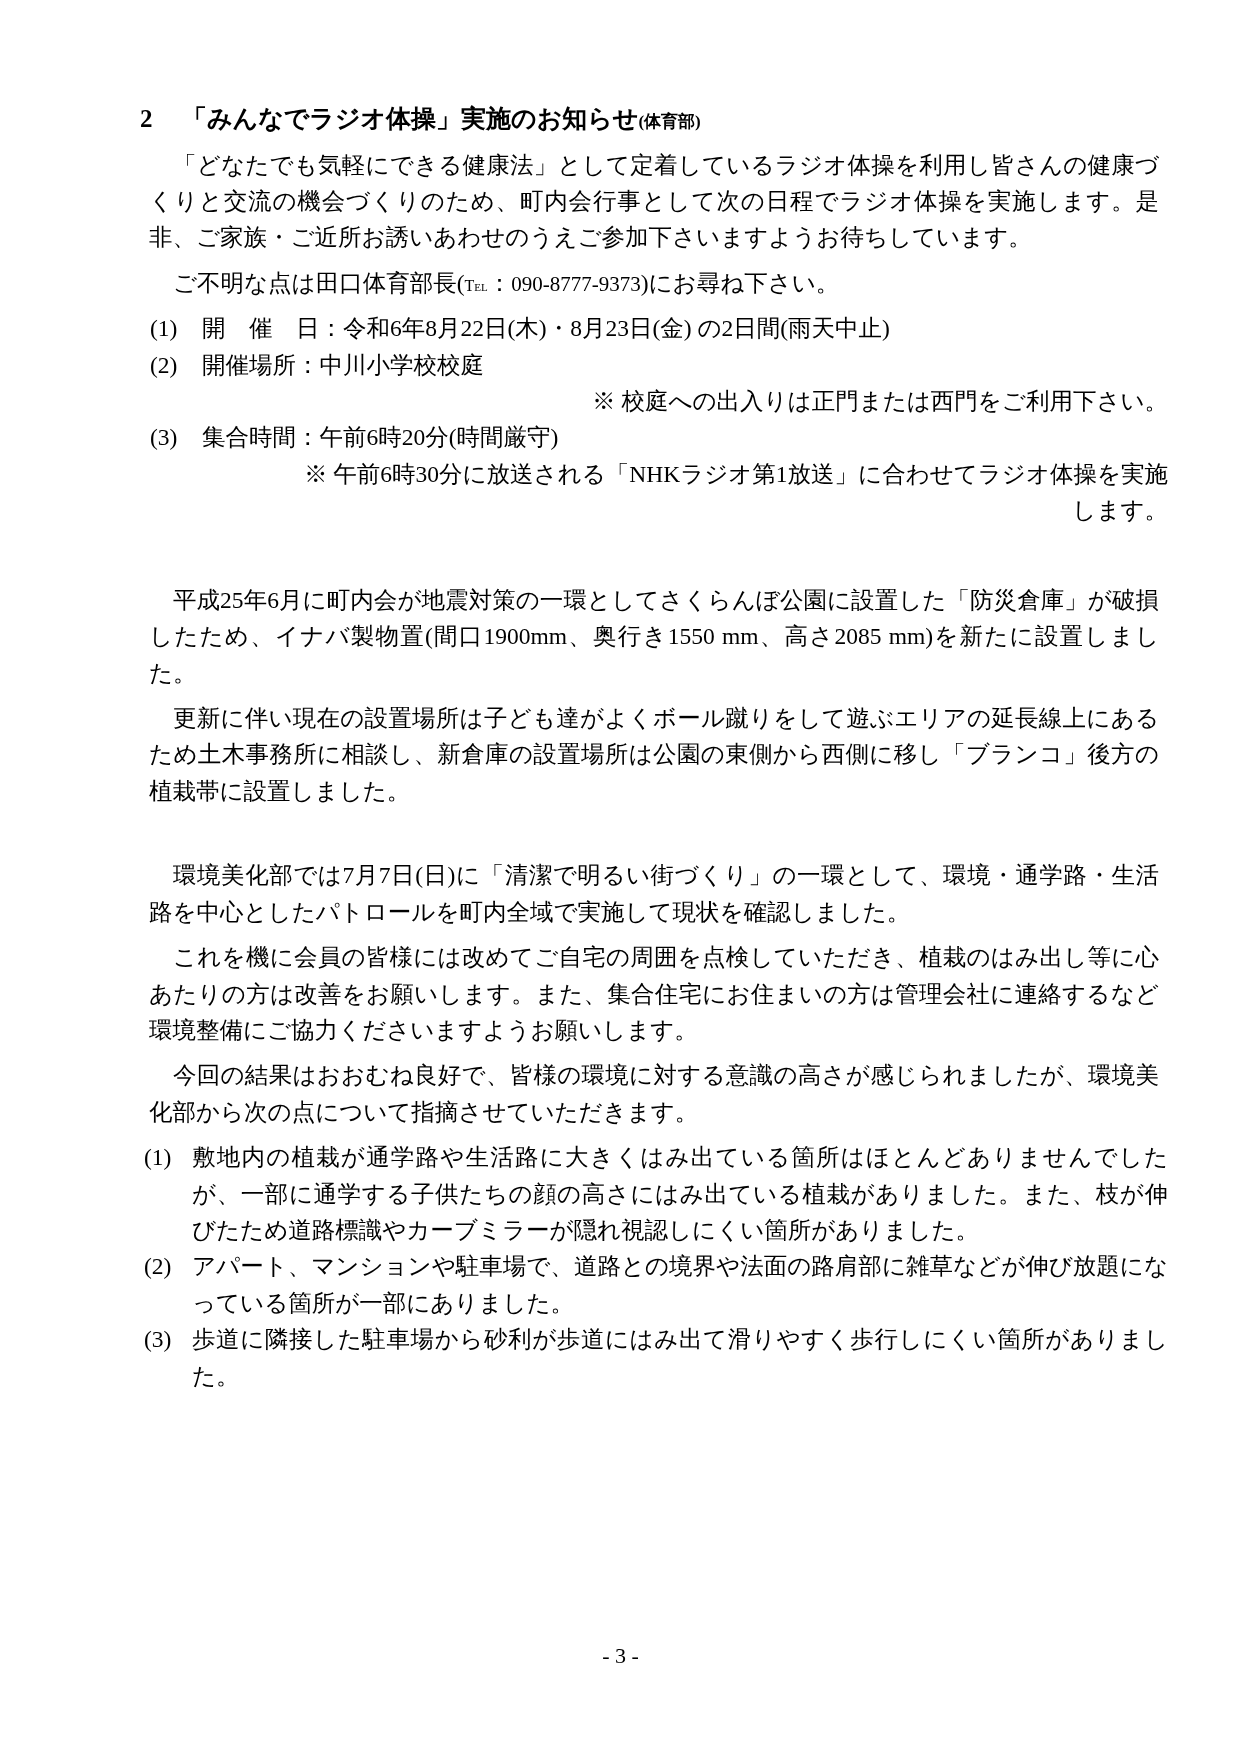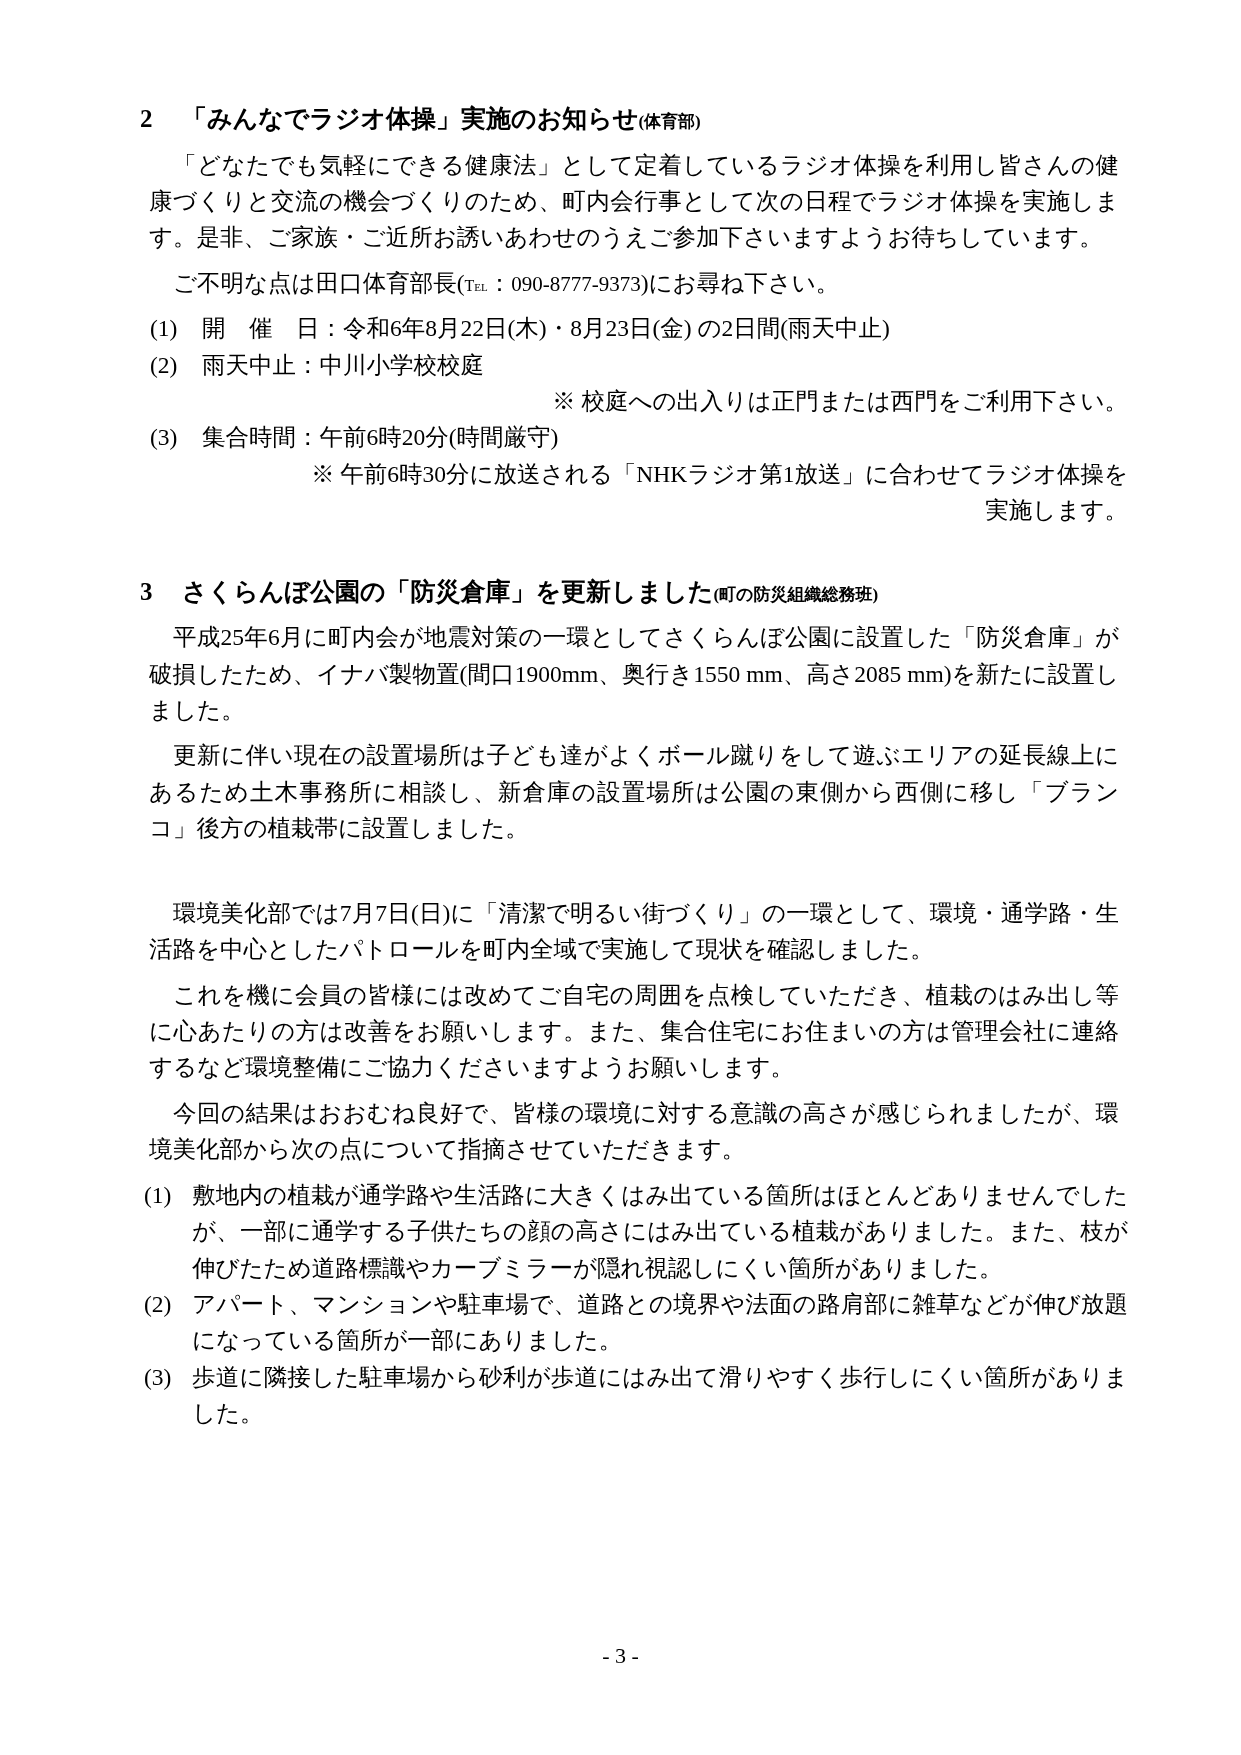--- a/index.html
+++ b/index.html
@@ -12,21 +12,21 @@
     height: 1755px;
     font-family: "Liberation Serif", "DejaVu Serif", serif;
     color: #000000;
     position: relative;
   }
   .page {
     position: relative;
     width: 1241px;
     height: 1755px;
     box-sizing: border-box;
-    padding: 100px 113px 60px 140px;
+    padding: 100px 73px 60px 140px;
   }
   .section {
     margin-bottom: 0;
   }
   .sec-head {
     font-size: 25px;
     font-weight: bold;
     line-height: 1.5;
     white-space: nowrap;
     margin-bottom: 2px;
@@ -119,42 +119,39 @@
 
     <p class="body"><span>ご不明な点は田口体育部長</span>(<span class="tel">Tel</span><span>：</span><span class="telnum">090-8777-9373</span>)<span>にお尋ね下さい。</span></p>
 
     <ul class="items">
       <li>
         <span class="marker">(1)</span>
         <span class="itemtext">開　催　日：令和6年8月22日(木)・8月23日(金) の2日間(雨天中止)</span>
       </li>
       <li>
         <span class="marker">(2)</span>
-        <span class="itemtext">雨天中止：中川小学校校庭</span>
+        <span class="itemtext">開催場所：中川小学校校庭</span>
       </li>
     </ul>
 
     <p class="note indent-lg">※ 校庭への出入りは正門または西門をご利用下さい。</p>
 
     <ul class="items">
       <li>
         <span class="marker">(3)</span>
         <span class="itemtext">集合時間：午前6時20分(時間厳守)</span>
       </li>
     </ul>
 
     <p class="note indent-md">※ 午前6時30分に放送される「NHKラジオ第1放送」に合わせてラジオ体操を実施します。</p>
   </div>
 
   <div class="gap-lg"></div>
 
   <div class="section">
-    <div class="sec-head">
-      <span class="sec-num">3</span><span>さくらんぼ公園の「防災倉庫」を更新しました</span><span class="small">(町の防災組織総務班)</span>
-    </div>
     <p class="body">平成25年6月に町内会が地震対策の一環としてさくらんぼ公園に設置した「防災倉庫」が破損したため、イナバ製物置(間口1900mm、奥行き1550 mm、高さ2085 mm)を新たに設置しました。</p>
     <p class="body">更新に伴い現在の設置場所は子ども達がよくボール蹴りをして遊ぶエリアの延長線上にあるため土木事務所に相談し、新倉庫の設置場所は公園の東側から西側に移し「ブランコ」後方の植栽帯に設置しました。</p>
   </div>
 
   <div class="gap-md"></div>
 
   <div class="section">
     <p class="body">環境美化部では7月7日(日)に「清潔で明るい街づくり」の一環として、環境・通学路・生活路を中心としたパトロールを町内全域で実施して現状を確認しました。</p>
     <p class="body">これを機に会員の皆様には改めてご自宅の周囲を点検していただき、植栽のはみ出し等に心あたりの方は改善をお願いします。また、集合住宅にお住まいの方は管理会社に連絡するなど環境整備にご協力くださいますようお願いします。</p>
     <p class="body">今回の結果はおおむね良好で、皆様の環境に対する意識の高さが感じられましたが、環境美化部から次の点について指摘させていただきます。</p>

